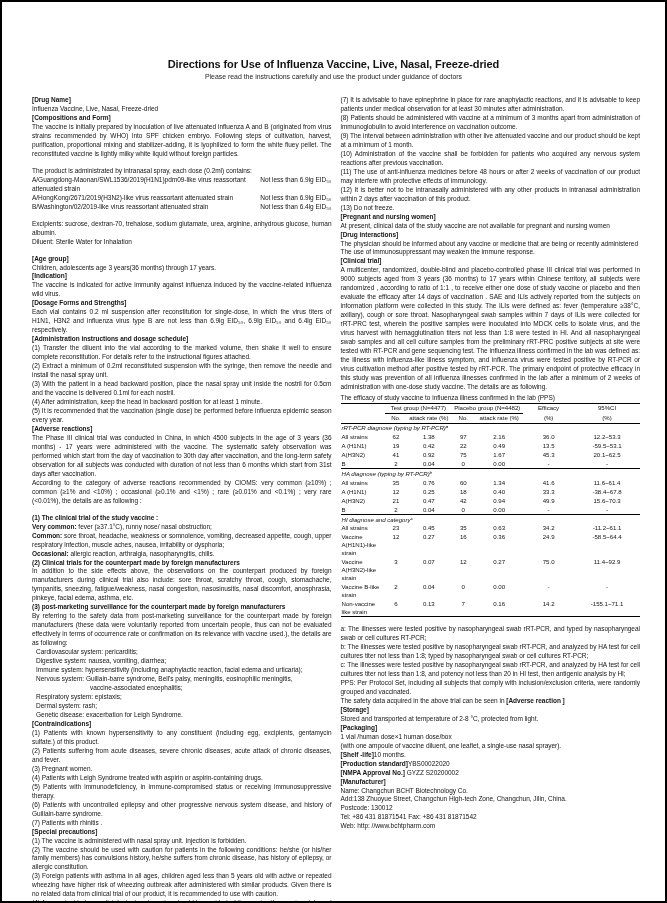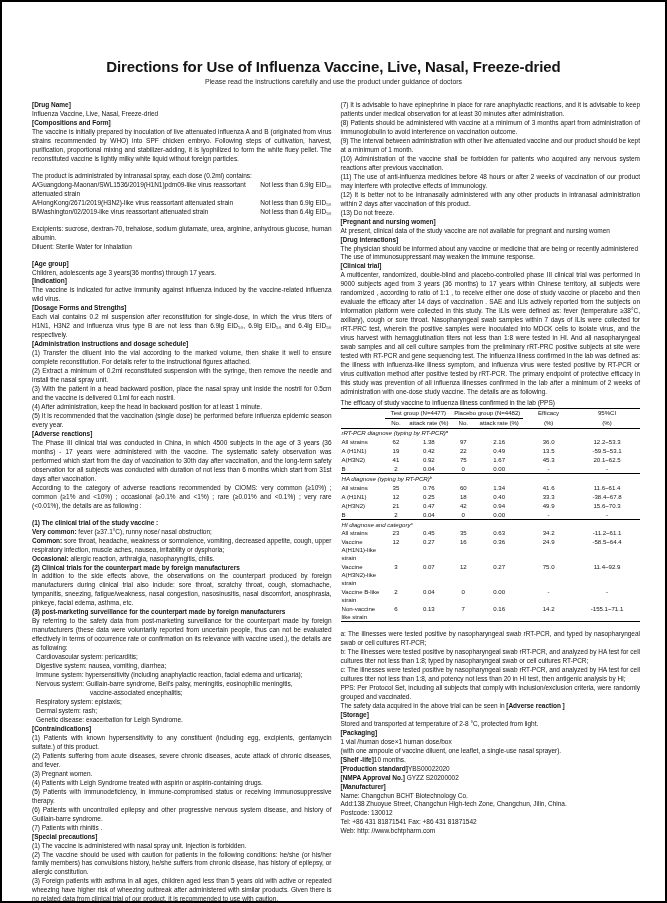--- a/index.html
+++ b/index.html
@@ -1,21 +1,21 @@
 <!DOCTYPE html>
 <html><head>
 <meta charset="utf-8">
 <style>
   html,body{margin:0;padding:0;background:#fff;}
   .sheet{
     position:relative;width:667px;height:903px;box-sizing:border-box;
     border:2px solid #000;background:#fff;overflow:hidden;
     font-family:"Liberation Sans",sans-serif;color:#141414;
   }
-  .doc-title{text-align:center;font-weight:700;font-size:15px;margin-top:56px;letter-spacing:-0.1px;}
+  .doc-title{text-align:center;font-weight:700;font-size:11px;margin-top:56px;letter-spacing:-0.1px;}
   .doc-subtitle{text-align:center;font-size:6.9px;margin-top:3px;color:#1d1d1d;}
   .columns{display:flex;gap:9px;padding:16px 25px 0 30px;align-items:flex-start;}
   .col{flex:1;min-width:0;font-size:6.5px;line-height:1.38;text-align:justify;letter-spacing:-0.02px;}
   .blk{margin:0;}
   .blk.gap{margin-top:8px;}
   .hd{font-weight:700;text-align:left;}
   .b{font-weight:700;}
   .kv{display:flex;justify-content:space-between;text-align:left;}
   .kv .kvv{white-space:nowrap;padding-left:4px;}
   .tcap{margin-top:2px;text-align:left;}

